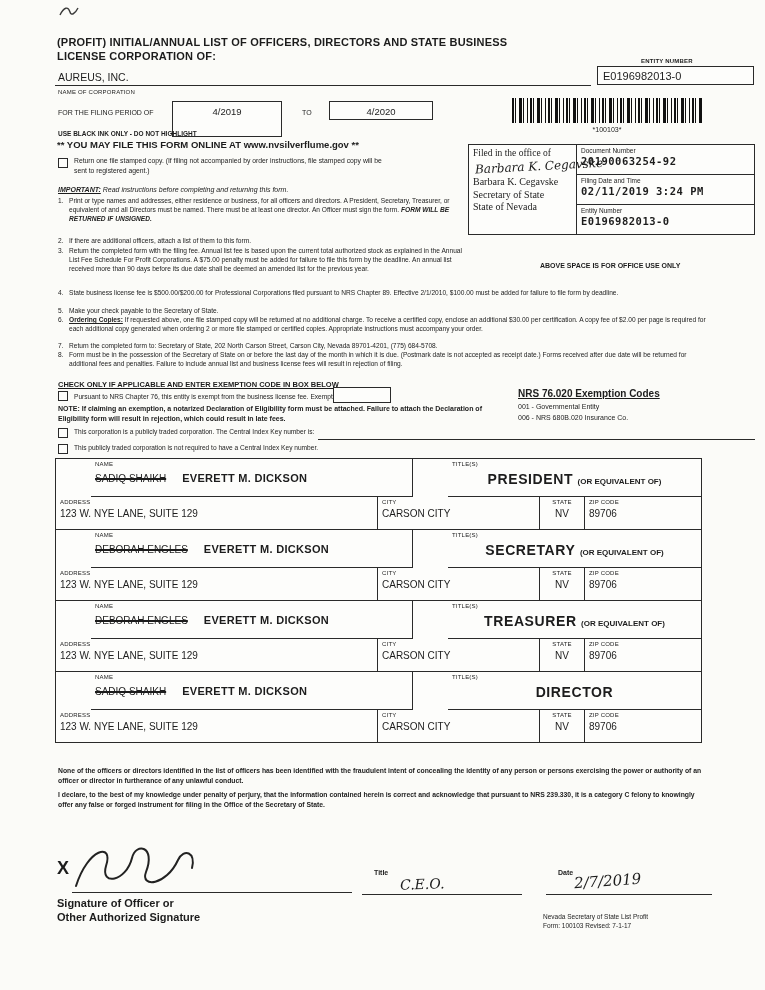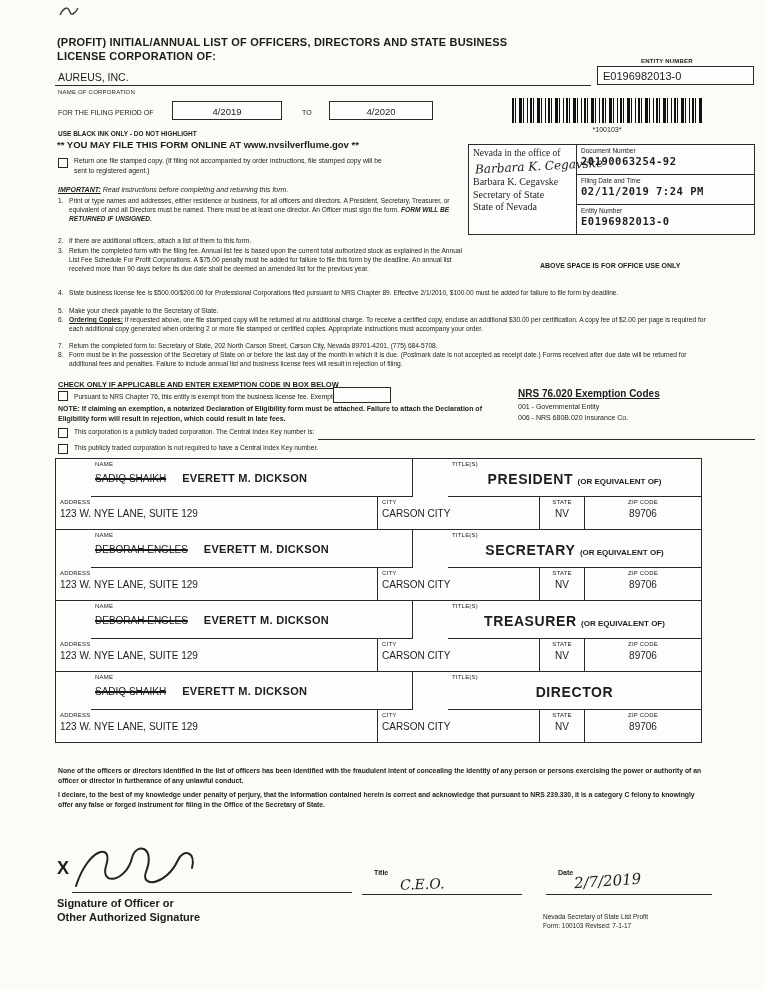--- a/index.html
+++ b/index.html
@@ -40,21 +40,21 @@
   .orow{display:flex;}
   .ocell{border-right:1.5px solid #2a2a2a;border-bottom:1.5px solid #2a2a2a;box-sizing:border-box;padding:2px 4px;overflow:hidden;}
   .cell-label{font-size:6px;letter-spacing:.2px;}
   .rowA .ocell{height:38px;margin-left:35px;}
   .rowB .ocell{height:33px;}
   .w-name{width:322px;flex:0 0 322px;}
   .w-title{flex:1;}
   .w-addr{width:322px;flex:0 0 322px;}
   .w-city{width:162px;flex:0 0 162px;}
   .w-state{width:45px;flex:0 0 45px;text-align:center;}
-  .w-zip{flex:1;text-align:center;}
+  .w-zip{flex:1;}
   .name-line{margin-top:5px;font-size:10px;white-space:nowrap;}
   .struck{text-decoration:line-through;text-decoration-thickness:1.5px;}
   .repl{font-weight:bold;font-size:11px;margin-left:16px;letter-spacing:.3px;}
   .title-line{text-align:center;margin-top:3px;white-space:nowrap;}
   .title-main{font-weight:bold;font-size:14px;letter-spacing:.6px;}
   .title-suffix{font-size:8px;font-weight:bold;}
   .val10{font-size:10px;margin-top:3px;white-space:nowrap;}
   .scriptv{font-family:"DejaVu Serif", serif;font-style:italic;}
   .footp{font-size:6.8px;font-weight:bold;line-height:1.45;color:#222;}
   .chkrow{display:flex;align-items:flex-start;}
@@ -75,53 +75,53 @@
   <div class="abs tiny b" style="left:641px;top:58px;">ENTITY NUMBER</div>
   <div class="abs box" style="left:597px;top:66px;width:157px;height:19px;">
     <div style="font-size:11px;padding:3px 0 0 5px;">E0196982013-0</div>
   </div>
 
   <div class="abs" style="left:58px;top:71px;font-size:10.5px;">AUREUS, INC.</div>
   <div class="abs rule" style="left:55px;top:85px;width:536px;"></div>
   <div class="abs tiny" style="left:58px;top:89px;">NAME OF CORPORATION</div>
 
   <div class="abs small" style="left:58px;top:109px;">FOR THE FILING PERIOD OF</div>
-  <div class="abs box" style="left:172px;top:101px;width:110px;height:19px;text-align:center;">
+  <div class="abs box" style="left:172px;top:101px;width:110px;height:36px;text-align:center;">
     <div style="font-size:9.5px;padding-top:4px;">4/2019</div>
   </div>
   <div class="abs small" style="left:302px;top:109px;">TO</div>
   <div class="abs box" style="left:329px;top:101px;width:104px;height:19px;text-align:center;">
     <div style="font-size:9.5px;padding-top:4px;">4/2020</div>
   </div>
 
   <div class="abs barcode" style="left:512px;top:98px;width:190px;"></div>
   <div class="abs small" style="left:512px;top:126px;width:190px;text-align:center;">*100103*</div>
 
   <div class="abs b" style="left:58px;top:130px;font-size:6.5px;">USE BLACK INK ONLY - DO NOT HIGHLIGHT</div>
   <div class="abs b" style="left:57px;top:139px;font-size:9.5px;">** YOU MAY FILE THIS FORM ONLINE AT www.nvsilverflume.gov **</div>
 
   <div class="abs chk" style="left:58px;top:158px;"></div>
   <div class="abs" style="left:74px;top:156px;width:320px;font-size:6.8px;line-height:1.4;">Return one file stamped copy.  (If filing not accompanied by order instructions, file stamped copy will be sent to registered agent.)</div>
 
   <div class="abs box stamp" style="left:468px;top:144px;width:287px;height:91px;">
     <div class="stamp-left">
-      <div class="filed">Nevada in the office of</div>
+      <div class="filed">Filed in the office of</div>
       <div class="sig">Barbara K. Cegavske</div>
       <div class="nm">Barbara K. Cegavske</div>
       <div class="nm">Secretary of State</div>
       <div class="nm">State of Nevada</div>
     </div>
     <div class="stamp-right">
       <div class="stamp-sec">
         <div class="stamp-lbl">Document Number</div>
         <div class="stamp-val">20190063254-92</div>
       </div>
       <div class="stamp-sec mid">
         <div class="stamp-lbl">Filing Date and Time</div>
-        <div class="stamp-val">02/11/2019 7:24 PM</div>
+        <div class="stamp-val">02/11/2019 3:24 PM</div>
       </div>
       <div class="stamp-sec">
         <div class="stamp-lbl">Entity Number</div>
         <div class="stamp-val">E0196982013-0</div>
       </div>
     </div>
   </div>
 
   <div class="abs" style="left:58px;top:186px;font-size:7px;">
     <span class="b i u">IMPORTANT:</span>

